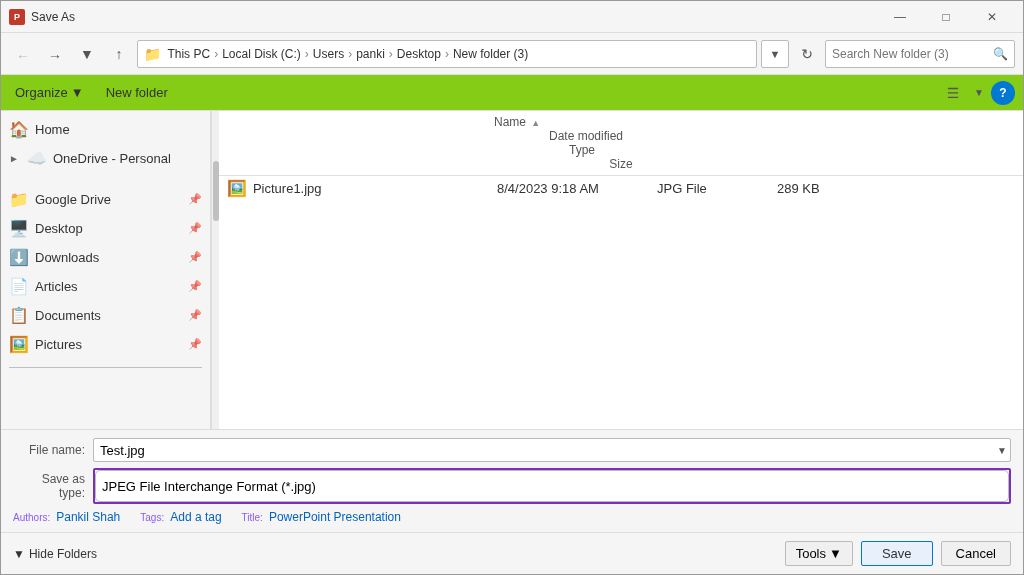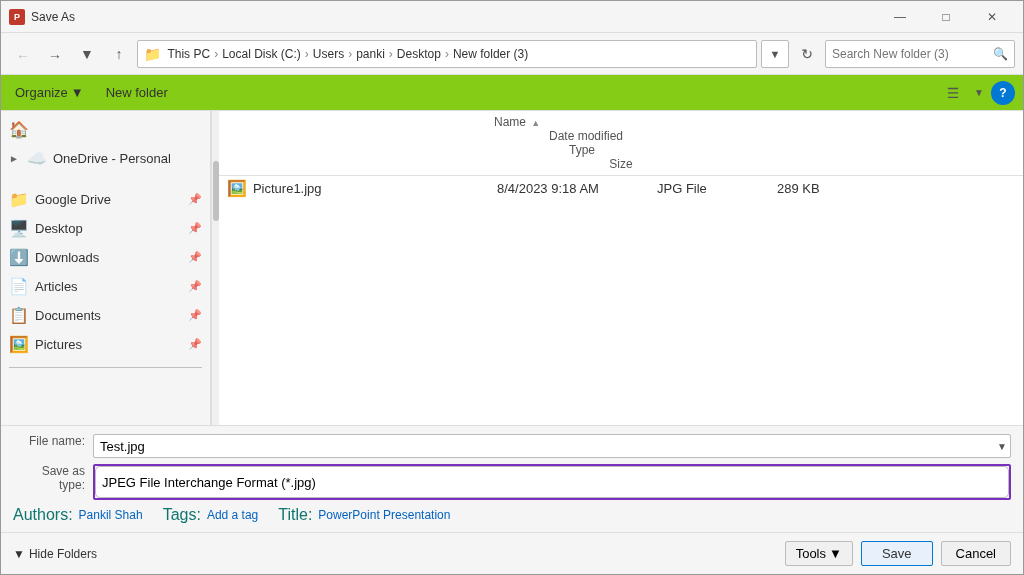--- a/index.html
+++ b/index.html
@@ -377,20 +377,21 @@
 
     
     .bottom-section {
       border-top: 1px solid #ddd;
       background: #f5f5f5;
       padding: 8px 12px;
       flex-shrink: 0;
     }
     .form-row {
       display: flex;
+      align-items: center;
       margin-bottom: 6px;
     }
     .form-label {
       width: 80px;
       font-size: 12px;
       color: #555;
       text-align: right;
       padding-right: 8px;
     }
     .form-input-wrap {
@@ -440,22 +441,22 @@
       align-items: center;
       gap: 20px;
       margin-top: 4px;
     }
     .meta-item {
       display: flex;
       align-items: center;
       gap: 6px;
     }
     .meta-label {
-      font-size: 16px;
-      color: #0f766e;
+      font-size: 10px;
+      color: #8b5cf6;
     }
     .meta-value {
       font-size: 12px;
       color: #0563c1;
       cursor: pointer;
     }
 
     
     .action-bar {
       display: flex;
@@ -574,20 +575,21 @@
     </div>
   </div>
 
   <div class="main-content">
 
     <div class="sidebar-with-scroll">
       <div class="sidebar">
 
         <div class="sidebar-item">
           <span class="sidebar-icon">🏠</span>
+          <span class="sidebar-label">Home</span>
         </div>
 
         <div class="sidebar-item">
           <span class="expand-arrow">►</span>
           <span class="sidebar-icon">☁️</span>
           <span class="sidebar-label">OneDrive - Personal</span>
         </div>
 
         <div style="height:12px;"></div>
 

